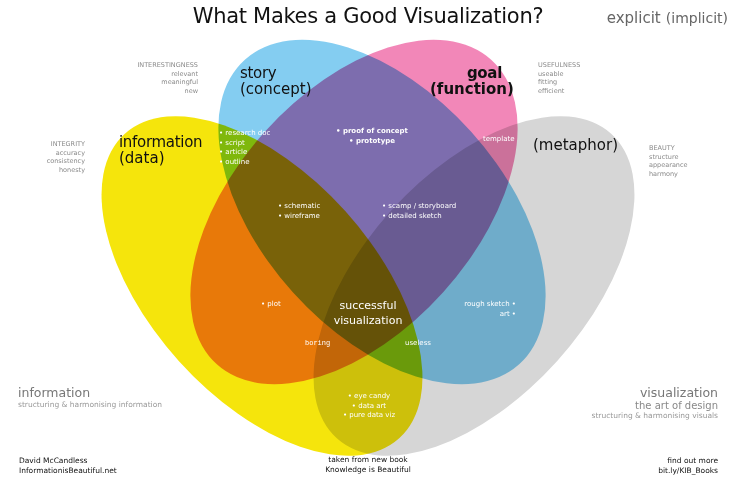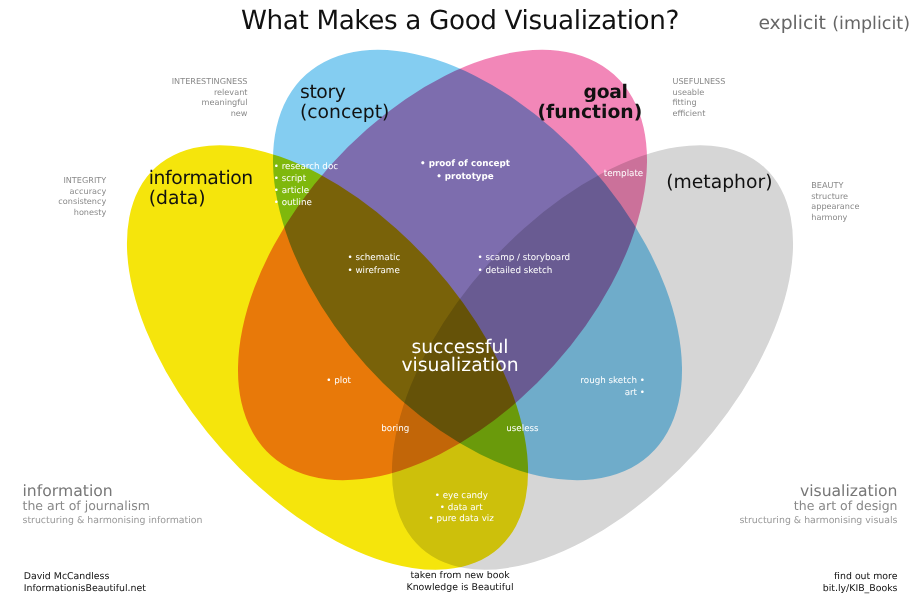--- a/index.html
+++ b/index.html
@@ -8,21 +8,21 @@
   svg.venn{position:absolute;left:0;top:0;}
   .title{left:0;width:736px;top:4px;text-align:center;font-size:21px;color:#111;letter-spacing:-0.3px;}
   .legend{right:8px;top:8px;color:#666;}
   .legend .b{font-size:15px;}
   .legend .s{font-size:14px;}
   .qual{font-size:6.5px;color:#8a8a8a;line-height:8.5px;}
   .qual.r{text-align:right;}
   .ring-title{font-size:15px;color:#111;line-height:18px;letter-spacing:-0.3px;}
   .ring-sub{font-size:15px;color:#111;line-height:14px;}
   .lbl{font-size:7px;color:#fff;line-height:9.5px;}
-  .center{font-size:15px;color:#fff;line-height:15px;text-align:center;}
+  .center{font-size:11px;color:#fff;line-height:15px;text-align:center;margin-top:28px;}
   .foot-big{font-size:12.5px;color:#777;}
   .foot-mid{font-size:10px;color:#888;}
   .foot-sm{font-size:7.5px;color:#999;}
   .credit{font-size:7.5px;color:#111;line-height:10px;}
 </style>
 </head>
 <body>
 
 <svg class="venn" width="736" height="485" viewBox="0 0 736 485">
   <g style="mix-blend-mode:normal">
@@ -101,39 +101,38 @@
   <div>• scamp / storyboard</div>
   <div>• detailed sketch</div>
 </div>
 <div class="abs lbl" style="left:219px;top:300px;margin-left:42px;">
   <div>• plot</div>
 </div>
 <div class="abs lbl" style="left:462px;top:300px;width:54px;text-align:right;">
   <div>rough sketch •</div>
   <div>art •</div>
 </div>
-<div class="abs lbl" style="left:305px;top:339px;">
+<div class="abs lbl" style="left:305px;top:339px;font-family:Liberation Mono, monospace;">
   <div>boring</div>
 </div>
 <div class="abs lbl" style="left:405px;top:339px;">
   <div>useless</div>
 </div>
 <div class="abs lbl" style="left:336px;top:392px;width:66px;text-align:center;">
   <div>• eye candy</div>
   <div>• data art</div>
   <div>• pure data viz</div>
 </div>
 <div class="abs center" style="left:318px;top:270px;width:100px;">
   <div>successful</div>
   <div>visualization</div>
 </div>
 
 <div class="abs" style="left:18px;top:385px;">
   <div class="foot-big">information</div>
-  <div class="foot-mid">the art of journalism</div>
   <div class="foot-sm">structuring &amp; harmonising information</div>
 </div>
 <div class="abs" style="right:18px;top:385px;text-align:right;">
   <div class="foot-big">visualization</div>
   <div class="foot-mid">the art of design</div>
   <div class="foot-sm">structuring &amp; harmonising visuals</div>
 </div>
 <div class="abs credit" style="left:19px;top:456px;">
   <div>David McCandless</div>
   <div>InformationisBeautiful.net</div>

